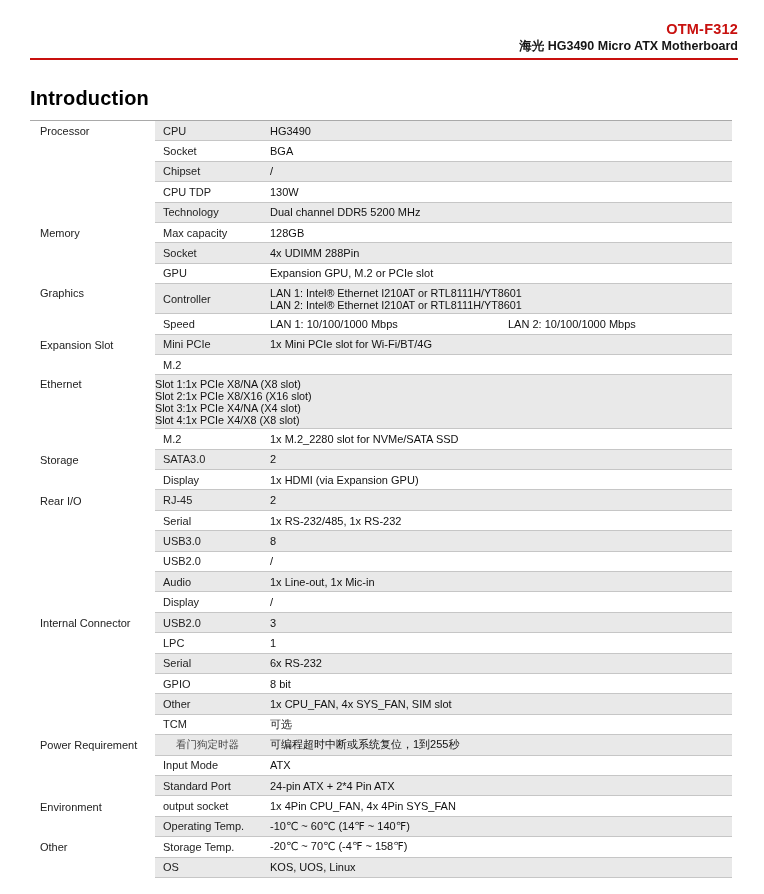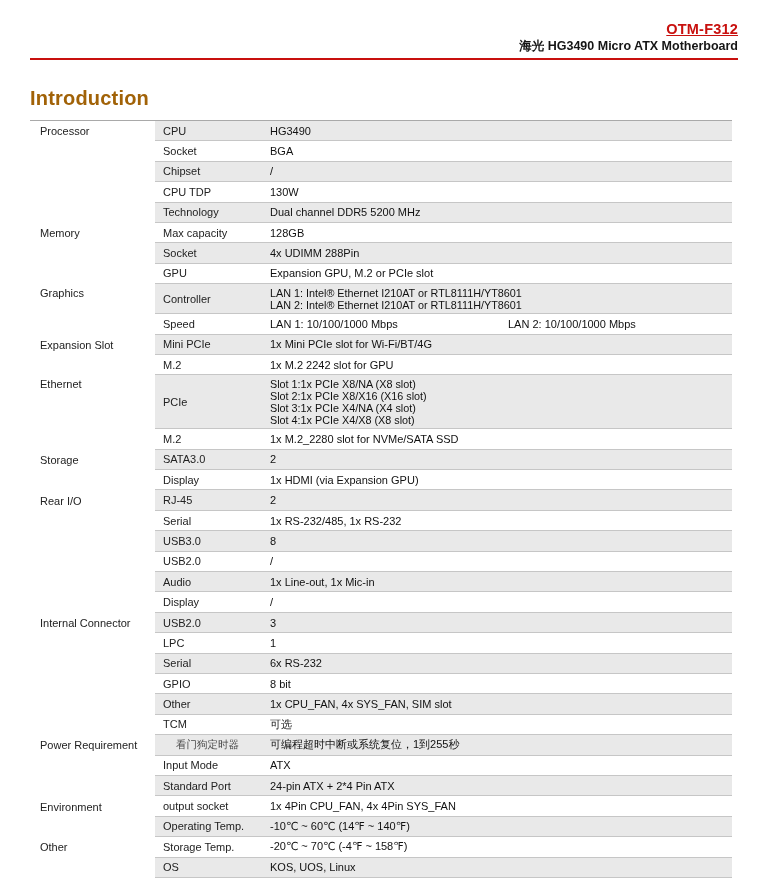--- a/index.html
+++ b/index.html
@@ -5,21 +5,21 @@
   html,body{margin:0;padding:0;background:#ffffff;}
   body{
     width:764px;height:894px;
     font-family:"Liberation Sans","DejaVu Sans",sans-serif;
     color:#1a1a1a;overflow:hidden;
   }
   .page{position:relative;width:764px;height:894px;}
 
   
   .doc-header{padding-top:21px;text-align:right;padding-right:26px;}
-  .model{font-size:14.5px;font-weight:700;letter-spacing:.2px;text-decoration:underline;}
+  .model{font-size:14.5px;font-weight:700;letter-spacing:.2px;}
   .subtitle{font-size:12.5px;font-weight:600;color:#151515;margin-top:1px;}
   .header-rule{height:2px;margin:3px 0 0 30px;width:708px;}
 
   
   .section-title{
     margin:27px 0 0 30px;
     font-size:20px;font-weight:600;letter-spacing:.2px;
   }
 
   
@@ -62,21 +62,21 @@
 <body>
 
 <div class="page">
 
   <div class="doc-header">
     <div class="model" style="color: rgb(200, 16, 14);">OTM-F312</div>
     <div class="subtitle">海光 HG3490 Micro ATX Motherboard</div>
   </div>
   <div class="header-rule" style="background: rgb(200, 16, 14);"></div>
 
-  <h1 class="section-title" style="color: #a16207;">Introduction</h1>
+  <h1 class="section-title" style="color: #000000;">Introduction</h1>
 
   <div class="spec-table" id="spec-table">
       <div class="row shaded">
       <div class="cat">Processor</div>
       <div class="inner">
         <div class="lbl">CPU</div>
         <div class="val">
           <span class="v1">HG3490</span>
 
         </div>
@@ -180,30 +180,25 @@
         <div class="val">
           <span class="v1">1x Mini PCIe slot for Wi-Fi/BT/4G</span>
 
         </div>
       </div>
     </div>
       <div class="row">
       <div class="cat"></div>
       <div class="inner">
         <div class="lbl">M.2</div>
-        <div class="val">
-          <span class="v1">1x M.2 2242 slot for GPU</span>
-
-        </div>
       </div>
     </div>
       <div class="row shaded multiline lines-4">
       <div class="cat">Ethernet</div>
       <div class="inner">
-        <div class="lbl">PCIe</div>
         <div class="val">
           <span class="v1">Slot 1:1x PCIe X8/NA (X8 slot)
 Slot 2:1x PCIe X8/X16  (X16 slot)
 Slot 3:1x PCIe X4/NA (X4 slot)
 Slot 4:1x PCIe X4/X8 (X8 slot)</span>
 
         </div>
       </div>
     </div>
       <div class="row">

